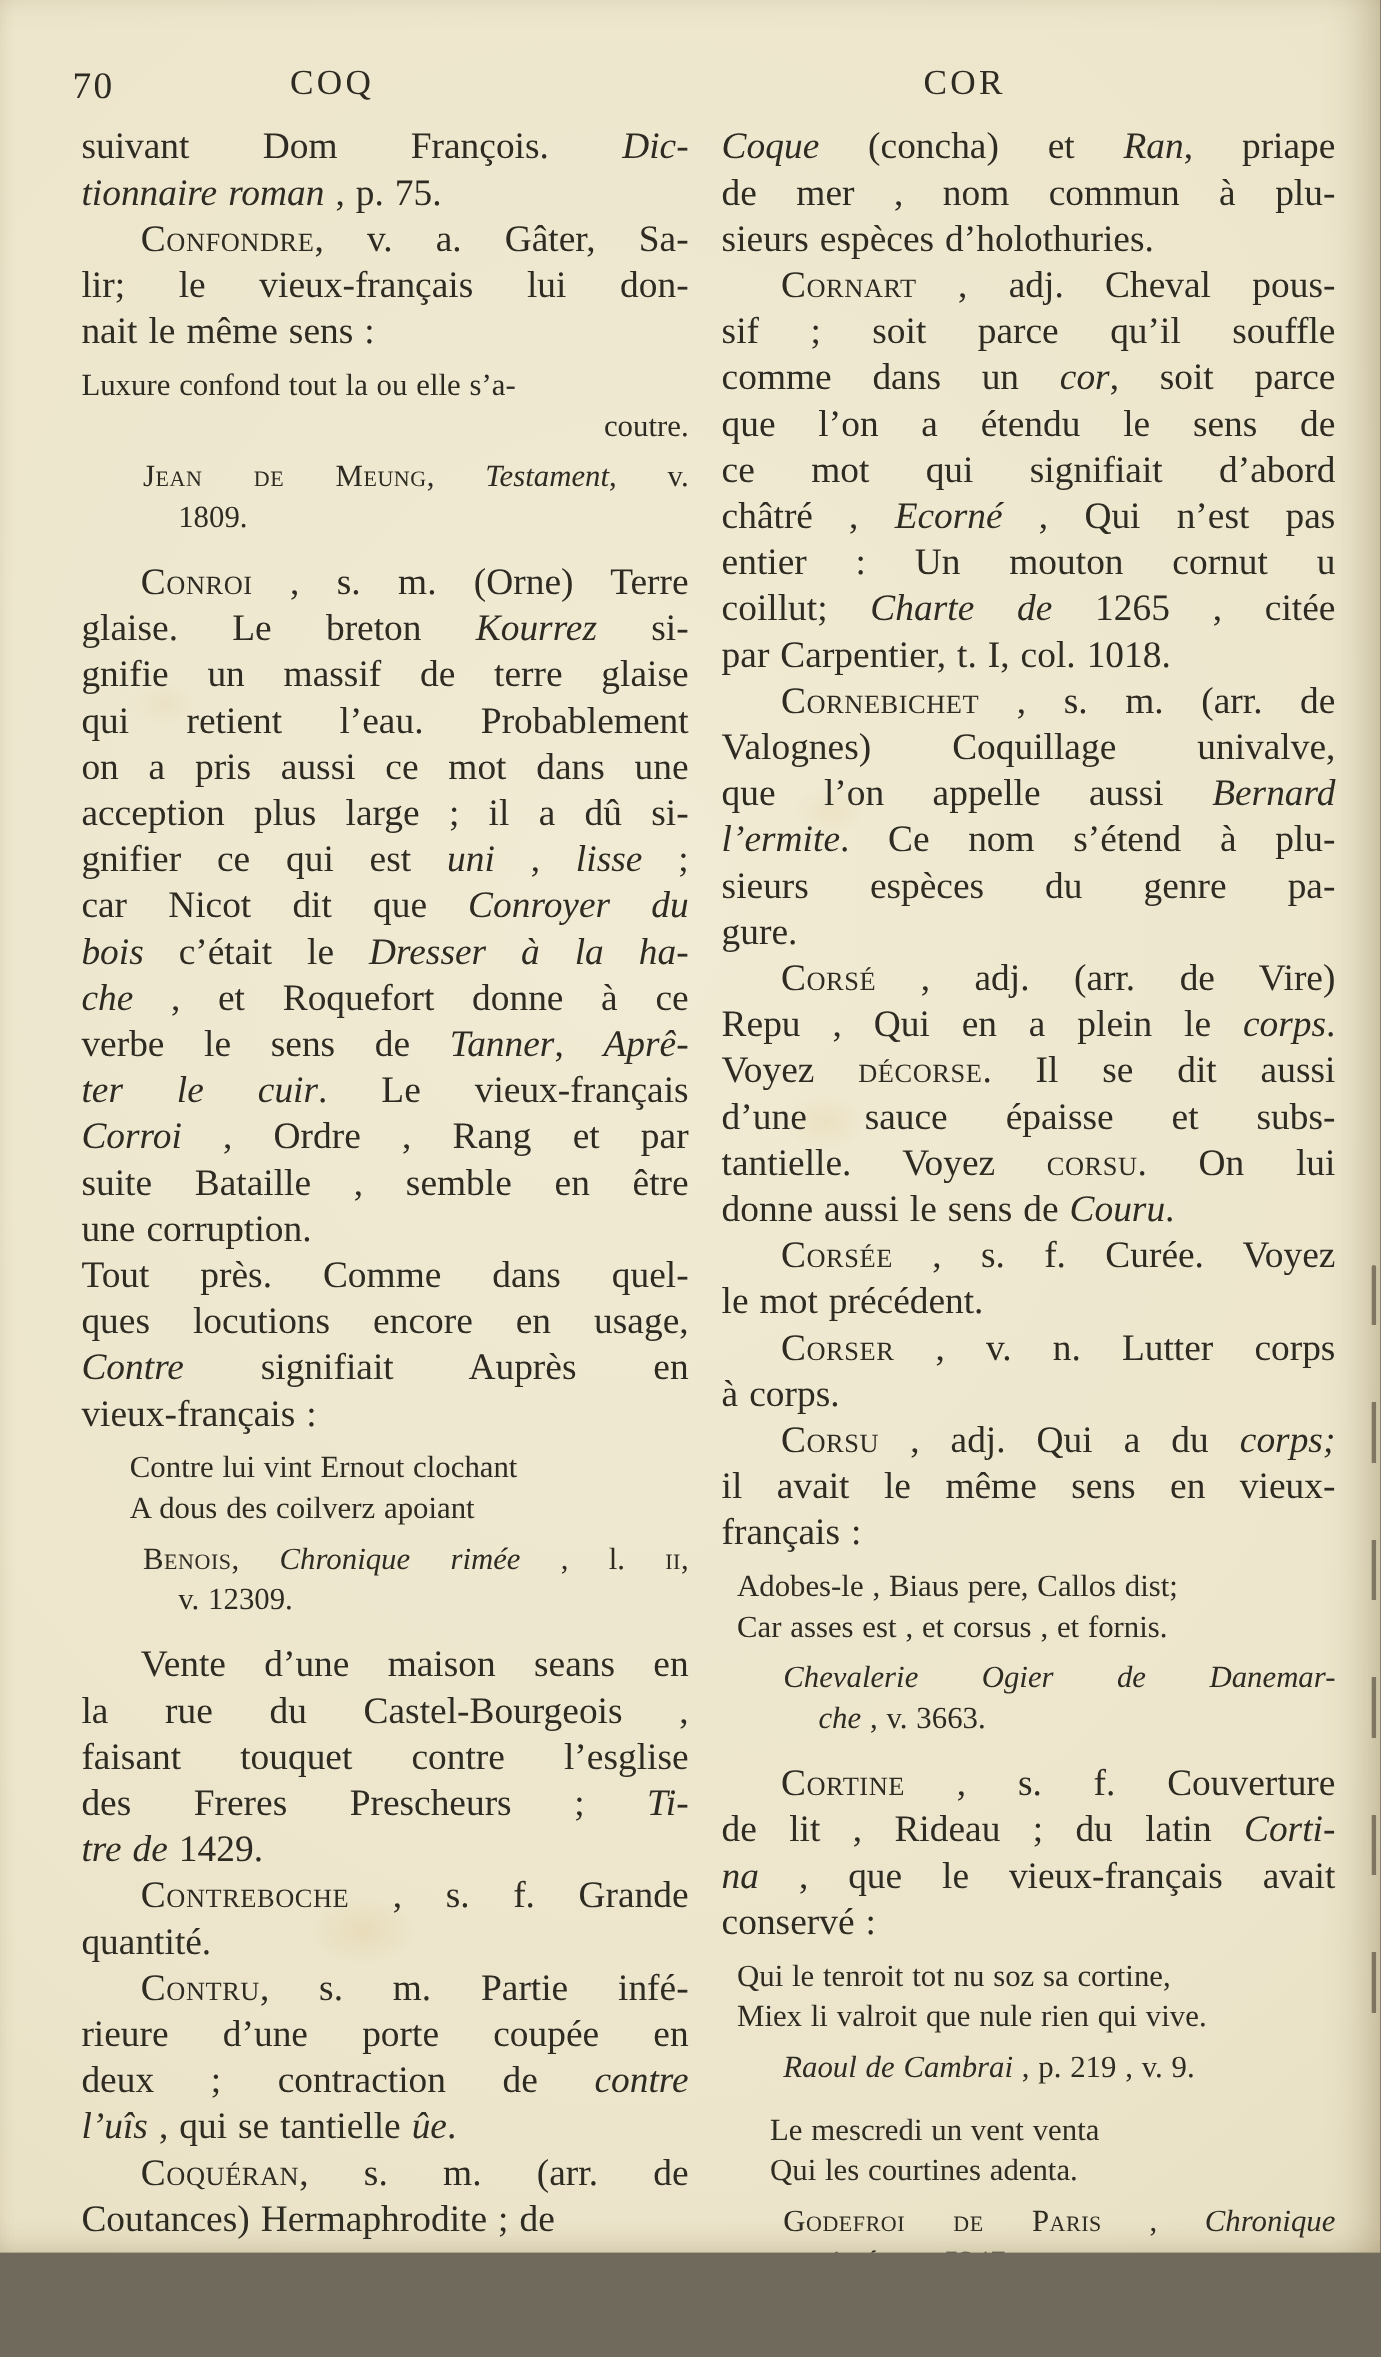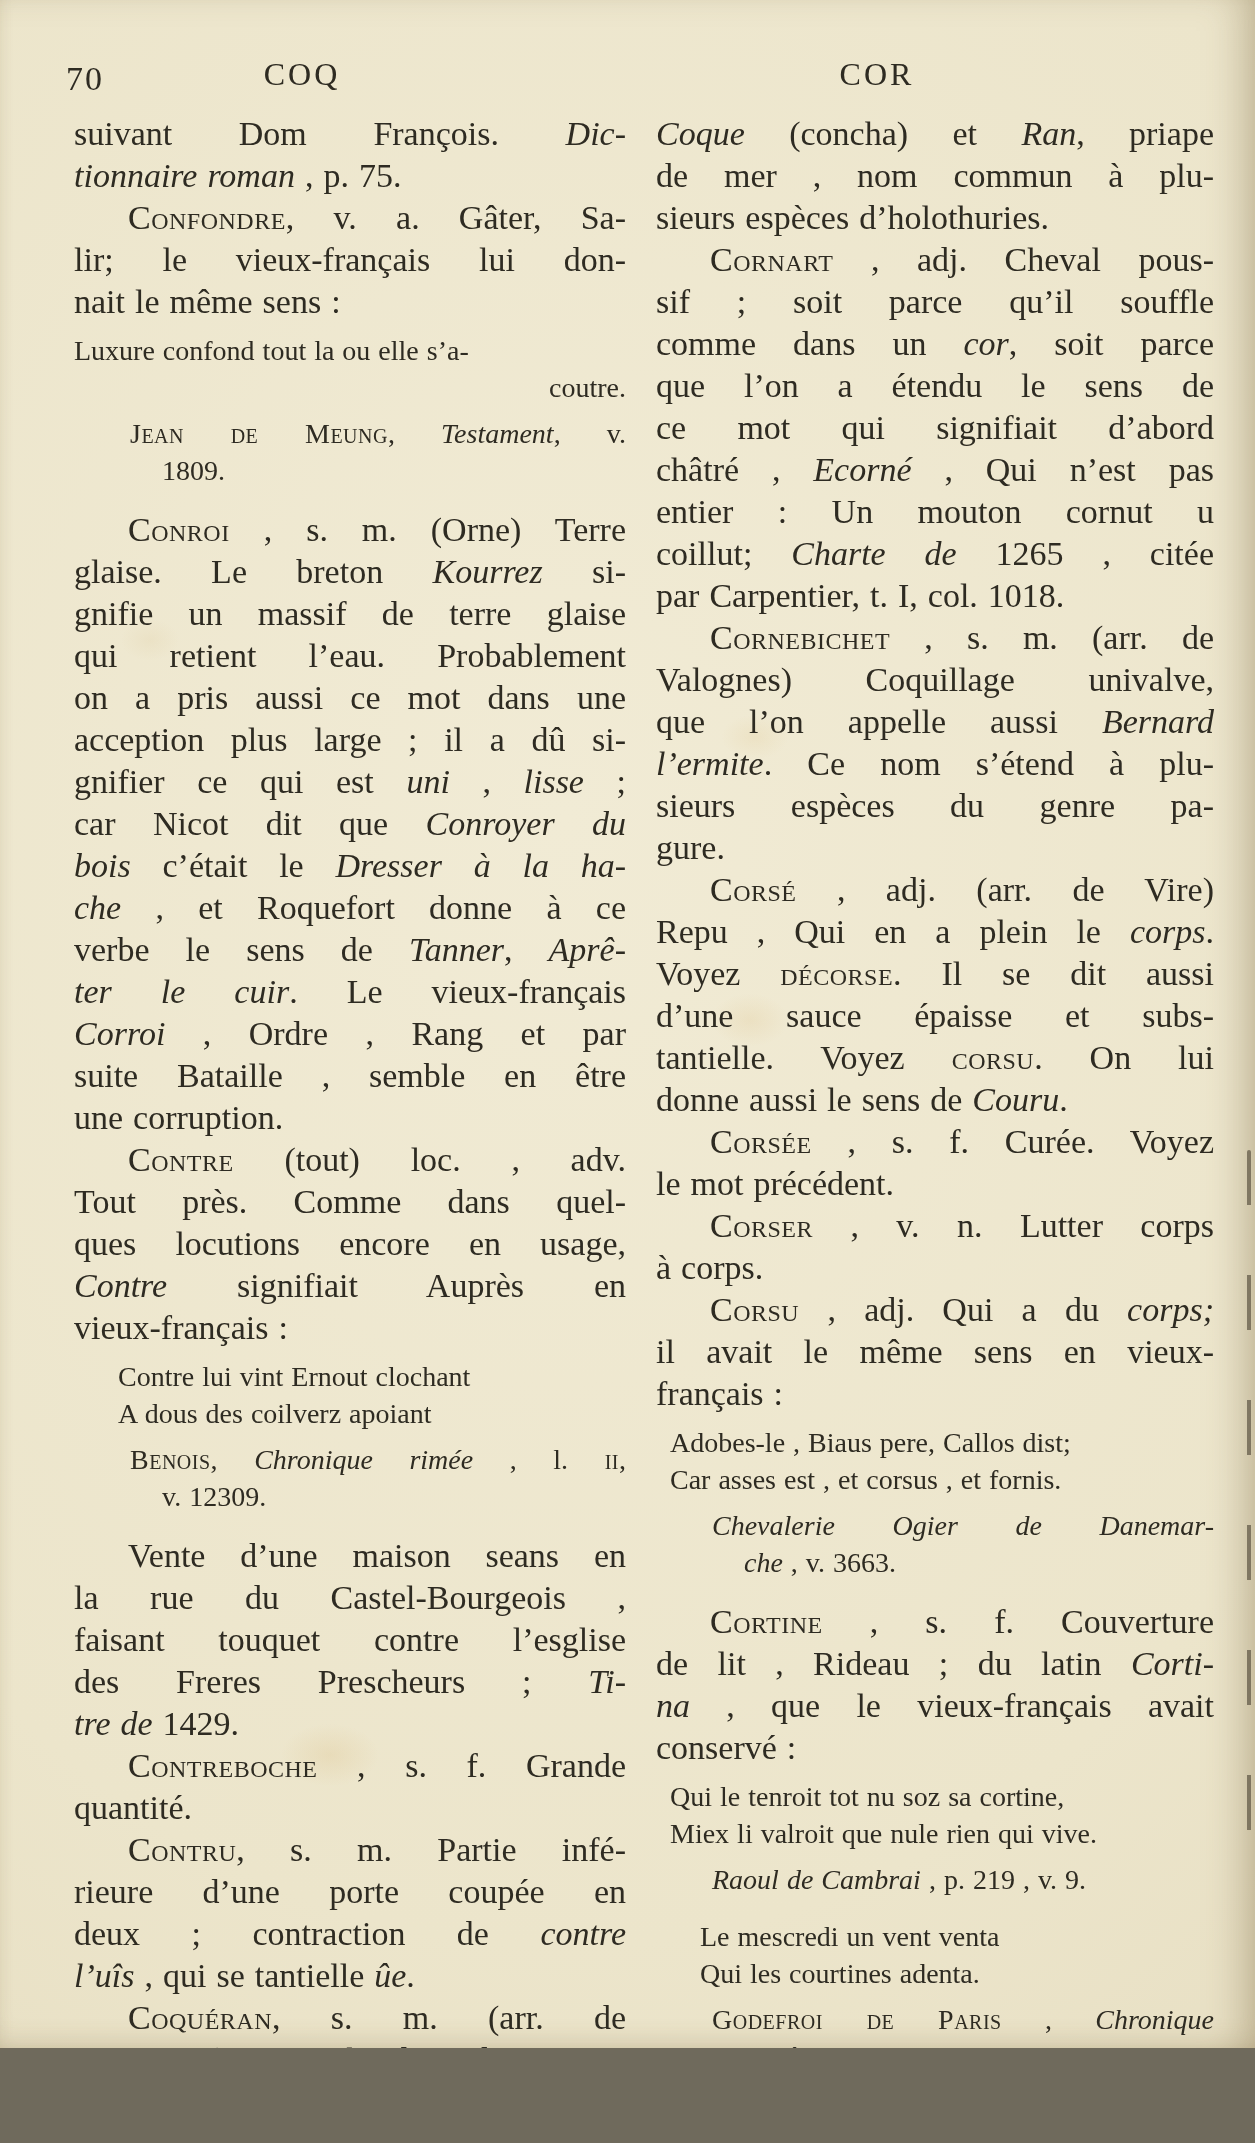--- a/index.html
+++ b/index.html
@@ -100,21 +100,20 @@
           <div class="line"><span class="seg-n">car Nicot dit que </span><span class="seg-i">Conroyer du</span></div>
           <div class="line"><span class="seg-i">bois</span><span class="seg-n"> c’était le </span><span class="seg-i">Dresser à la ha-</span></div>
           <div class="line"><span class="seg-i">che</span><span class="seg-n"> , et Roquefort donne à ce</span></div>
           <div class="line"><span class="seg-n">verbe le sens de </span><span class="seg-i">Tanner</span><span class="seg-n">, </span><span class="seg-i">Aprê-</span></div>
           <div class="line"><span class="seg-i">ter le cuir</span><span class="seg-n">. Le vieux-français</span></div>
           <div class="line"><span class="seg-i">Corroi</span><span class="seg-n"> , Ordre , Rang et par</span></div>
           <div class="line"><span class="seg-n">suite Bataille , semble en être</span></div>
           <div class="line last"><span class="seg-n">une corruption.</span></div>
         </div>
         <div class="para body indent">
-          <div class="line first"><span class="seg-sc">Contre</span><span class="seg-n"> (tout) loc. , adv.</span></div>
           <div class="line"><span class="seg-n">Tout près. Comme dans quel-</span></div>
           <div class="line"><span class="seg-n">ques locutions encore en usage,</span></div>
           <div class="line"><span class="seg-i">Contre</span><span class="seg-n"> signifiait Auprès en</span></div>
           <div class="line last"><span class="seg-n">vieux-français :</span></div>
         </div>
         <div class="para quote inset">
           <div class="line first"><span class="seg-n">Contre lui vint Ernout clochant</span></div>
           <div class="line last"><span class="seg-n">A dous des coilverz apoiant</span></div>
         </div>
         <div class="para citation">

